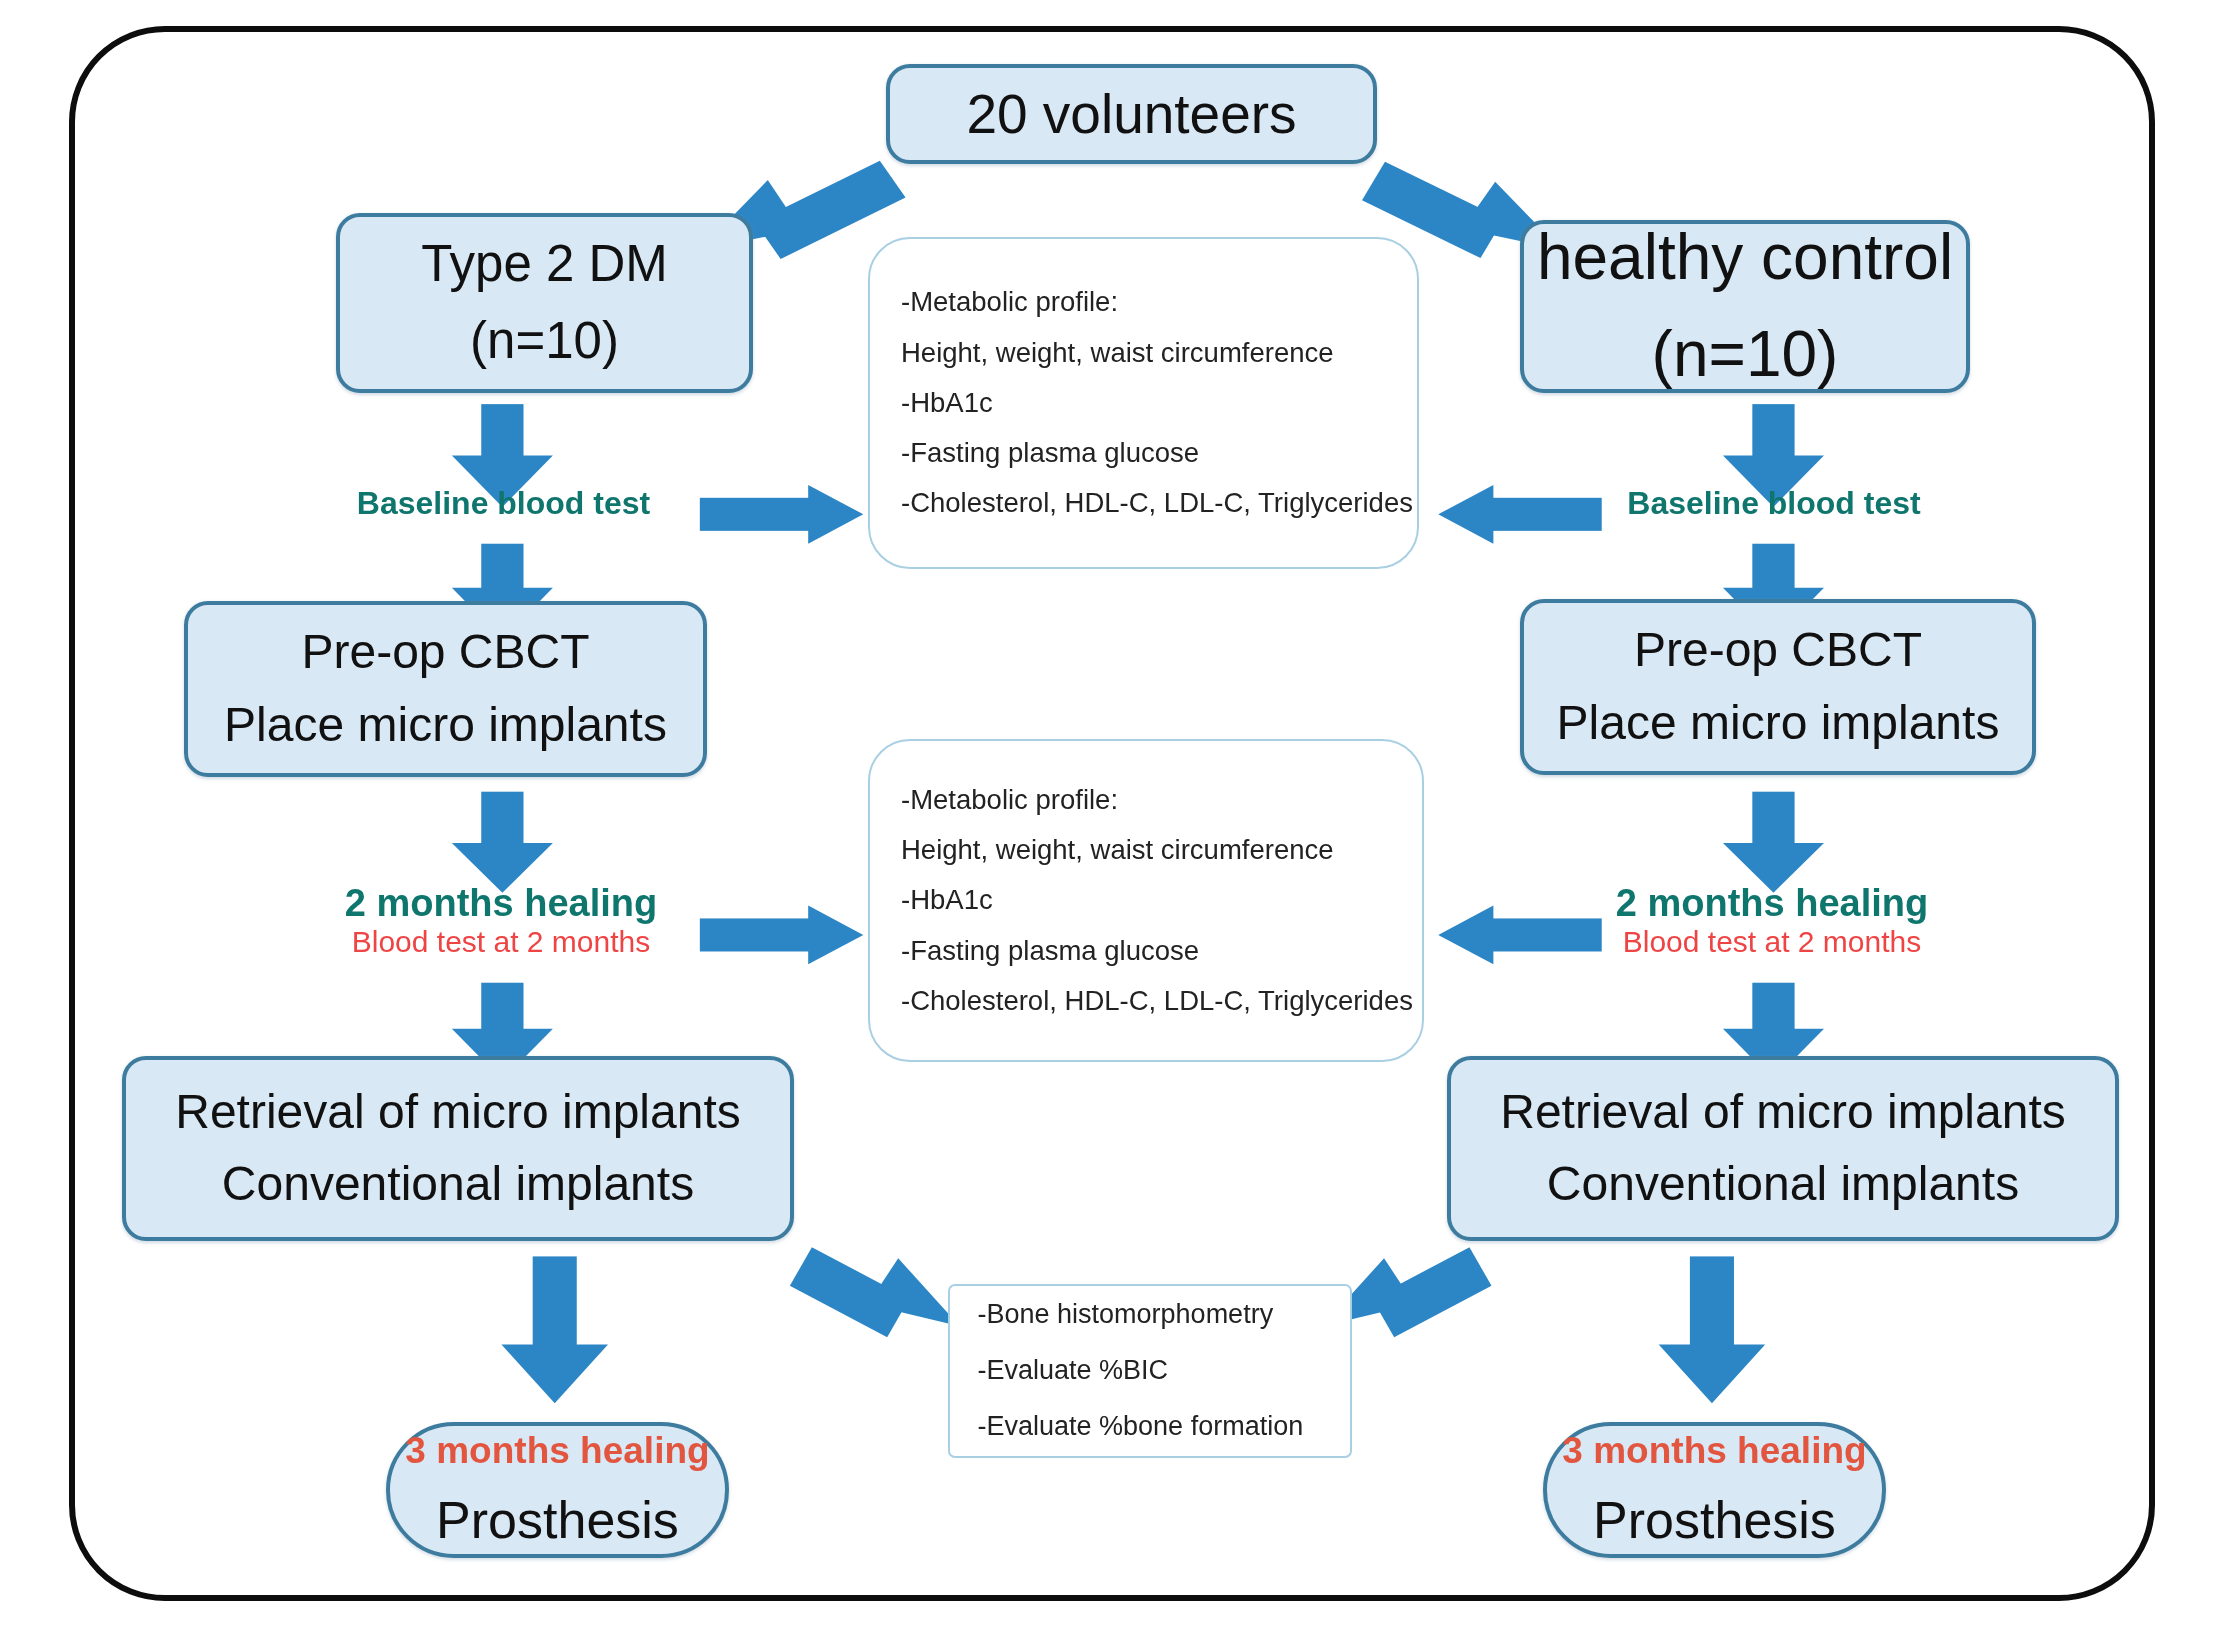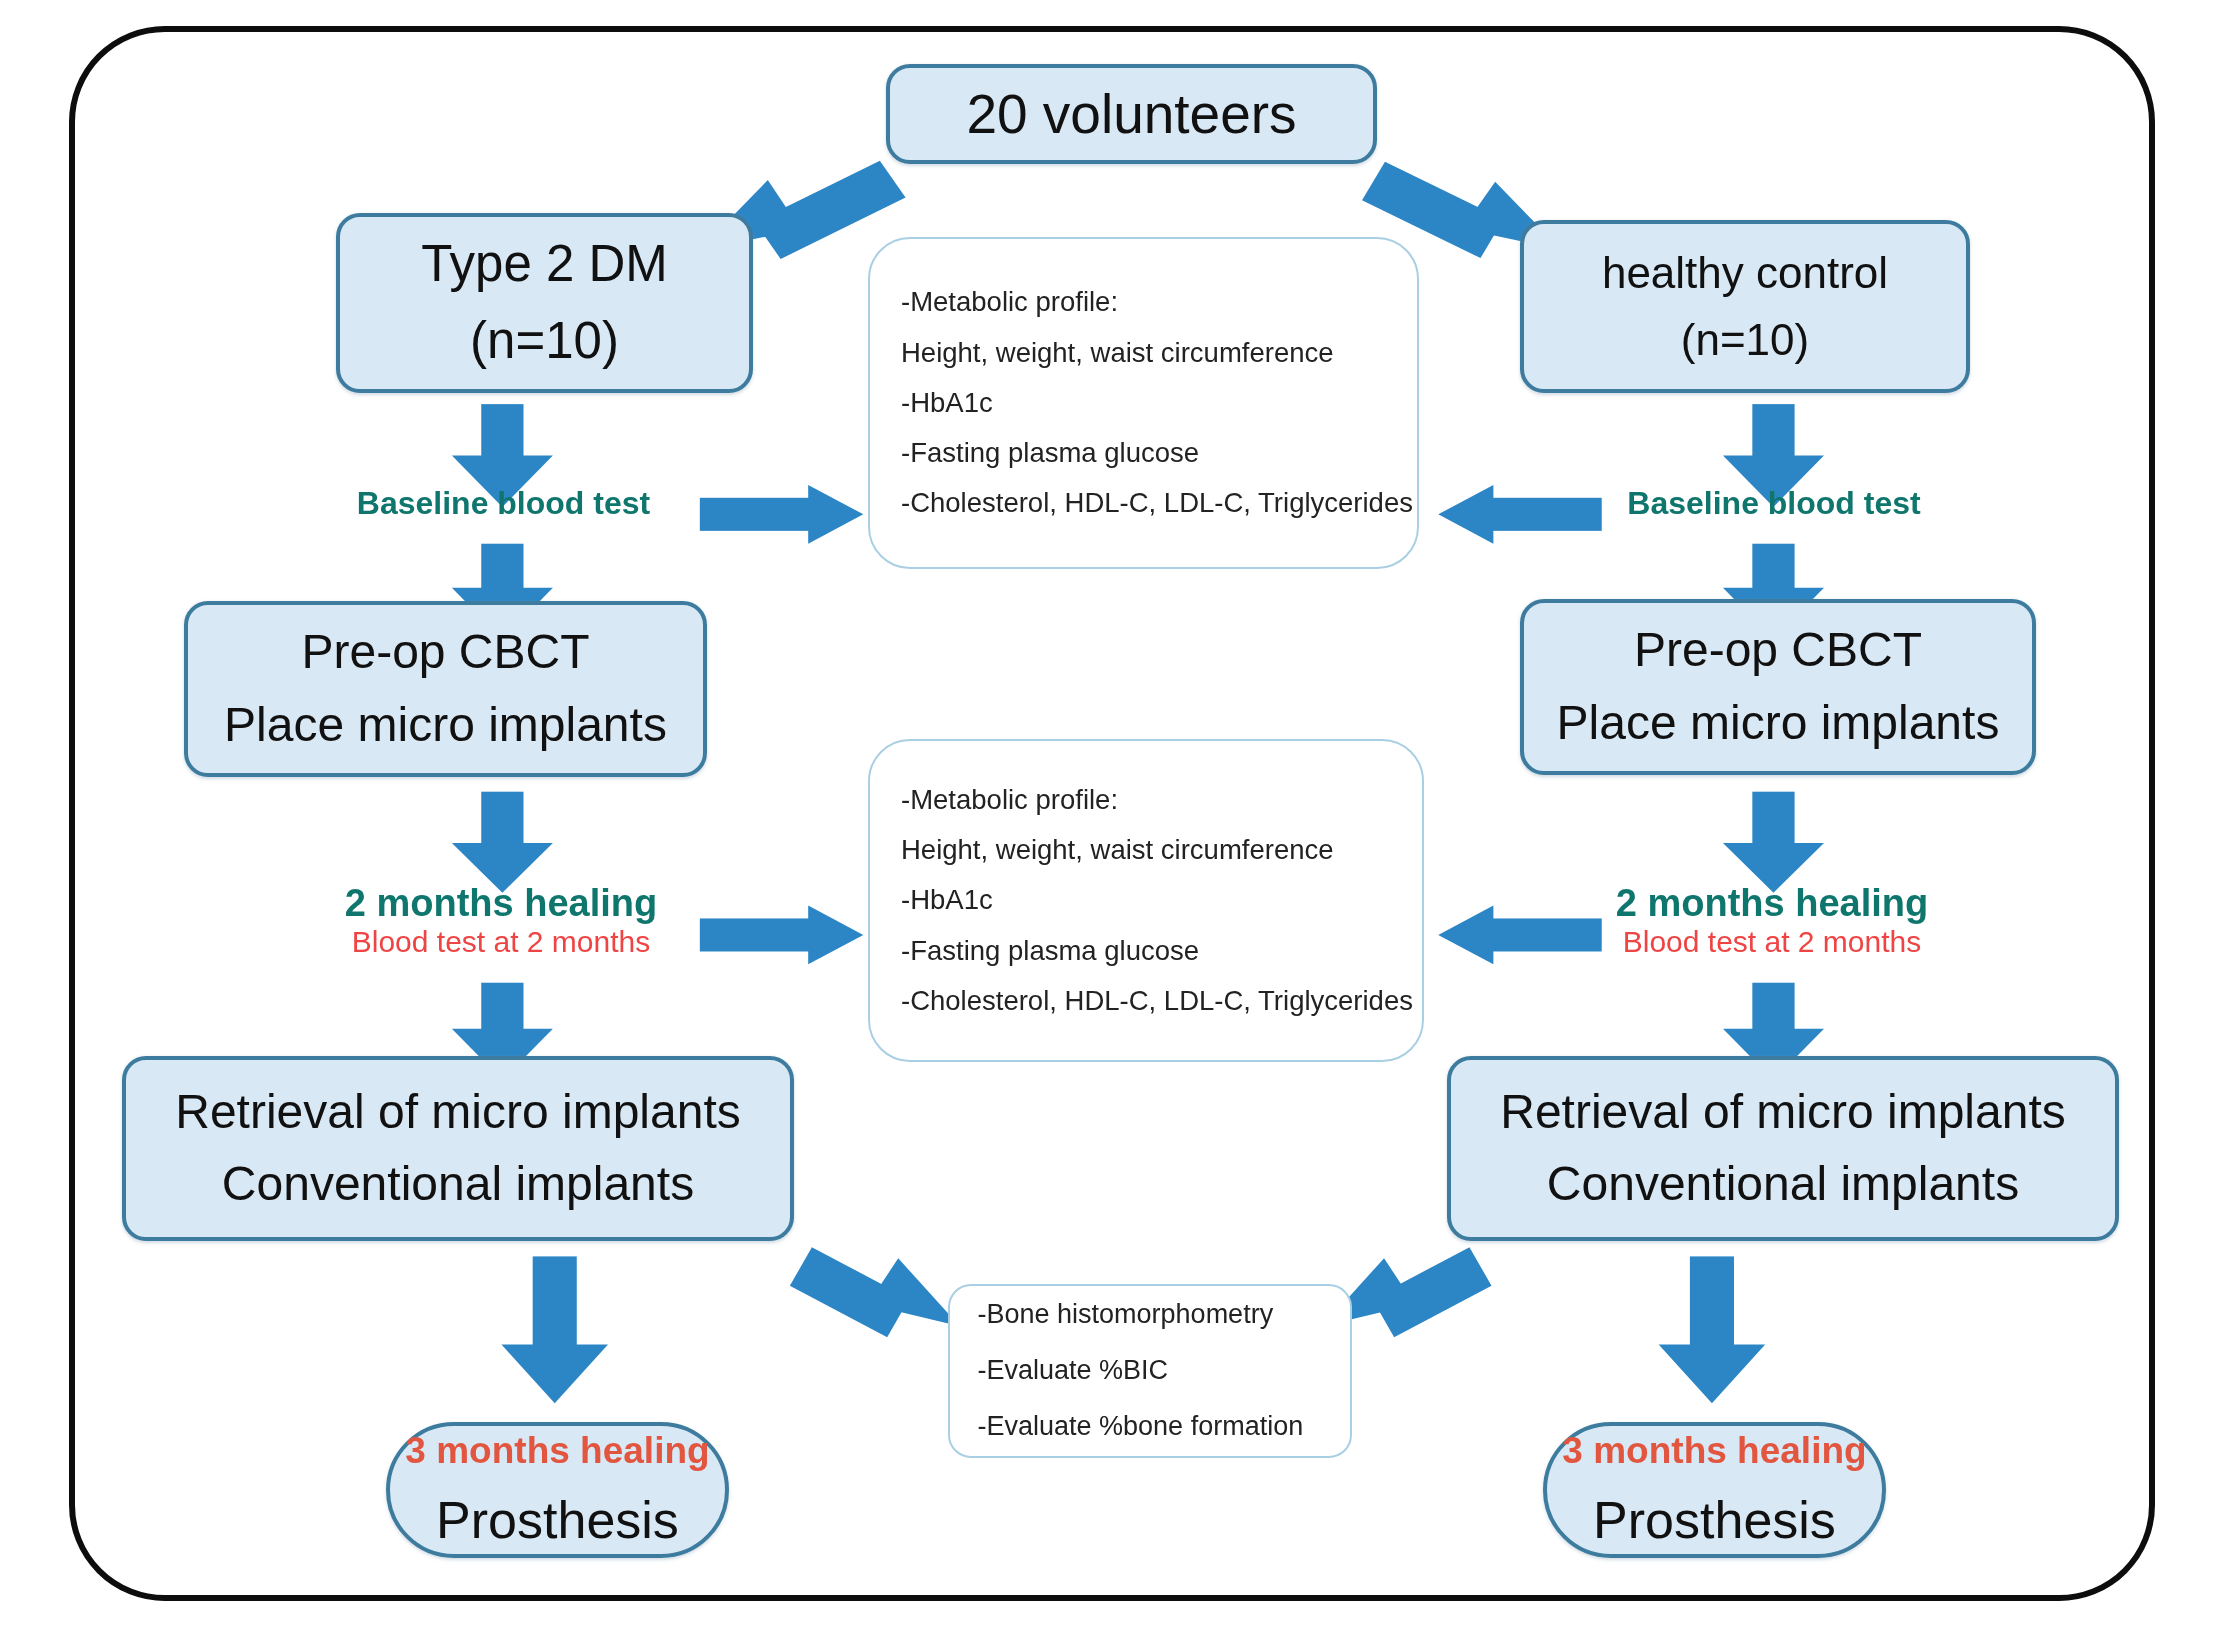--- a/index.html
+++ b/index.html
@@ -55,21 +55,21 @@
     border: 2.8px solid #a9cfe3;
     border-radius: 42px;
     padding: 22px 31px;
     display: flex;
     flex-direction: column;
     justify-content: center;
     color: #222222;
     font-size: 27.5px;
     line-height: 1.1;
   }
-  .infobox.small { font-size: 27px; border-radius: 23px; padding: 22px 27.5px; }
+  .infobox.small { font-size: 27px; border-radius: 7px; padding: 22px 27.5px; }
   .infobox .li   { white-space: nowrap; margin: 10px 0; }
   .infobox.small .li { margin: 13px 0; }
 
   
   .caption {
     position: absolute;
     text-align: center;
     white-space: nowrap;
     line-height: 1.14;
   }
@@ -196,21 +196,21 @@
 
   <div class="node box" style="left:886px; top:64px; width:491px; height:100px; font-size:55px;">
     <span class="ln">20 volunteers</span>
   </div>
 
   <div class="node box" style="left:336px; top:213px; width:417px; height:180px; font-size:51px;">
     <span class="ln">Type 2 DM</span>
     <span class="ln">(n=10)</span>
   </div>
 
-  <div class="node box" style="left:1520px; top:220px; width:450px; height:173px; font-size:44px;">
+  <div class="node box" style="left:1520px; top:220px; width:450px; height:173px; font-size:64px;">
     <span class="ln">healthy control</span>
     <span class="ln">(n=10)</span>
   </div>
 
   <div class="infobox" style="left:868px; top:237px; width:551px; height:332px;">
     <span class="li">-Metabolic profile:</span>
     <span class="li">Height, weight, waist circumference</span>
     <span class="li">-HbA1c</span>
     <span class="li">-Fasting plasma glucose</span>
     <span class="li">-Cholesterol, HDL-C, LDL-C, Triglycerides</span>

